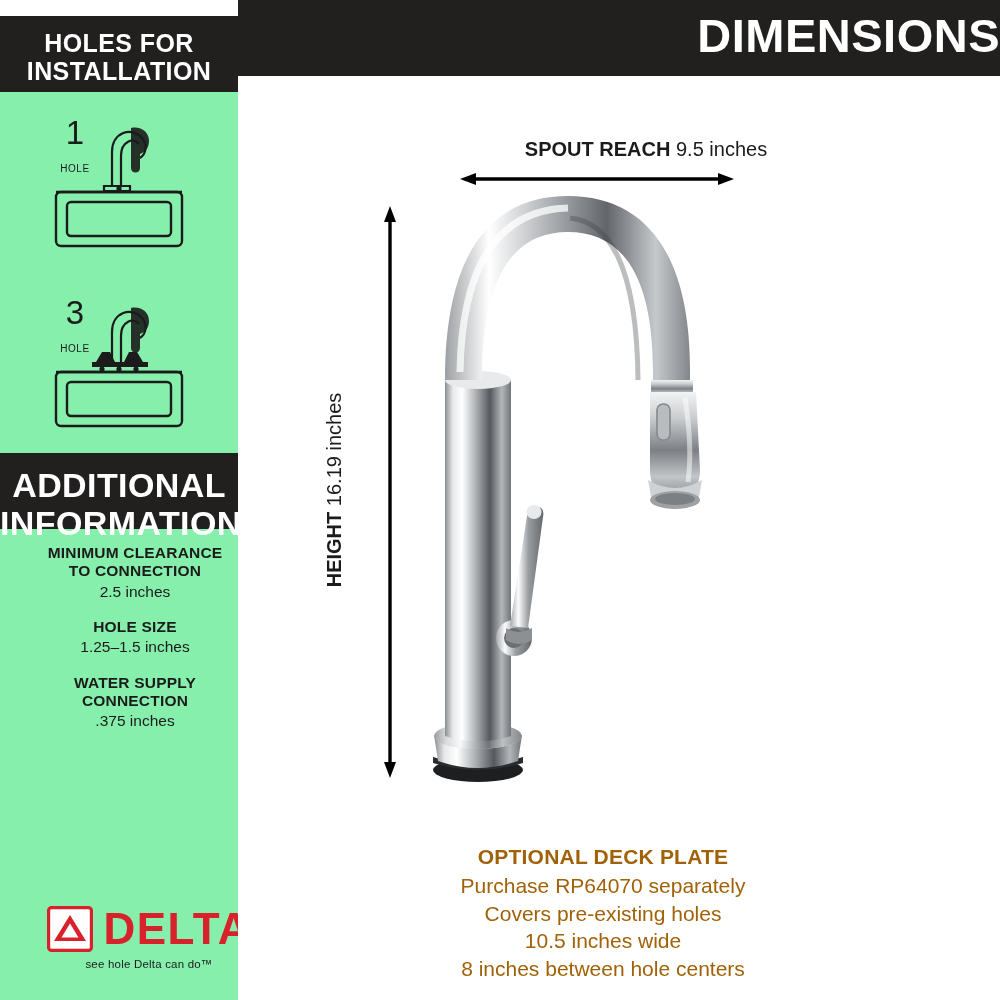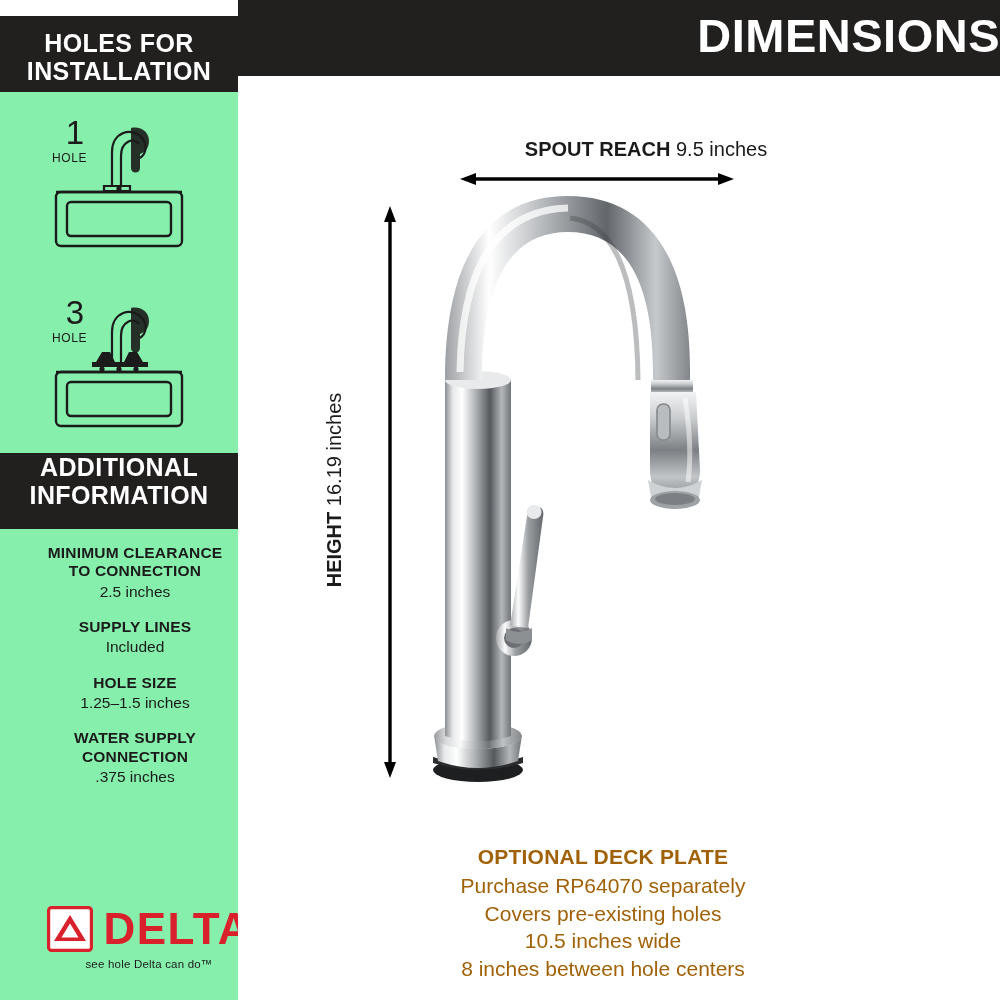--- a/index.html
+++ b/index.html
@@ -31,40 +31,42 @@
   }
   #holes-header {
     position: absolute; left: 0; top: 0;
     width: 238px; height: 76px;
     padding-top: 13px;
     font-size: 25px;
   }
   #info-header {
     position: absolute; left: 0; top: 437px;
     width: 238px; height: 76px;
-    font-size: 25px;
+    padding-top: 13px;
+    font-size: 34px;
   }
 
   
   .hole-block { position: absolute; left: 0; width: 238px; }
   #hole1-block { top: 92px; }
   #hole3-block { top: 272px; }
   .hole-num {
     text-align: center;
     font-size: 33px;
     font-weight: 400;
     color: #1b1b1b;
     line-height: 1;
     font-family: "Liberation Sans", sans-serif;
   }
   .hole-word {
-    font-size: 12px;
+    text-align: center;
+    font-size: 10px;
     letter-spacing: .6px;
     color: #1b1b1b;
-    margin-top: 2px;
+    margin-top: 14px;
   }
   .hole-numwrap {
     position: absolute; left: 52px; top: 8px;
     width: 46px;
   }
   .hole-svg { display: block; }
 
   
   #info-list {
     position: absolute; left: 0; top: 528px;
@@ -215,24 +217,20 @@
       <div>INFORMATION</div>
     </div>
 
     <div id="info-list">
       <div class="info-item">
         <div class="info-title">MINIMUM CLEARANCE</div>
         <div class="info-title">TO CONNECTION</div>
         <div class="info-value">2.5 inches</div>
       </div>
       <div class="info-item">
-        <div class="info-title">SUPPLY LINES</div>
-        <div class="info-value">Included</div>
-      </div>
-      <div class="info-item">
         <div class="info-title">HOLE SIZE</div>
         <div class="info-value">1.25–1.5 inches</div>
       </div>
       <div class="info-item">
         <div class="info-title">WATER SUPPLY</div>
         <div class="info-title">CONNECTION</div>
         <div class="info-value">.375 inches</div>
       </div>
     </div>
 

